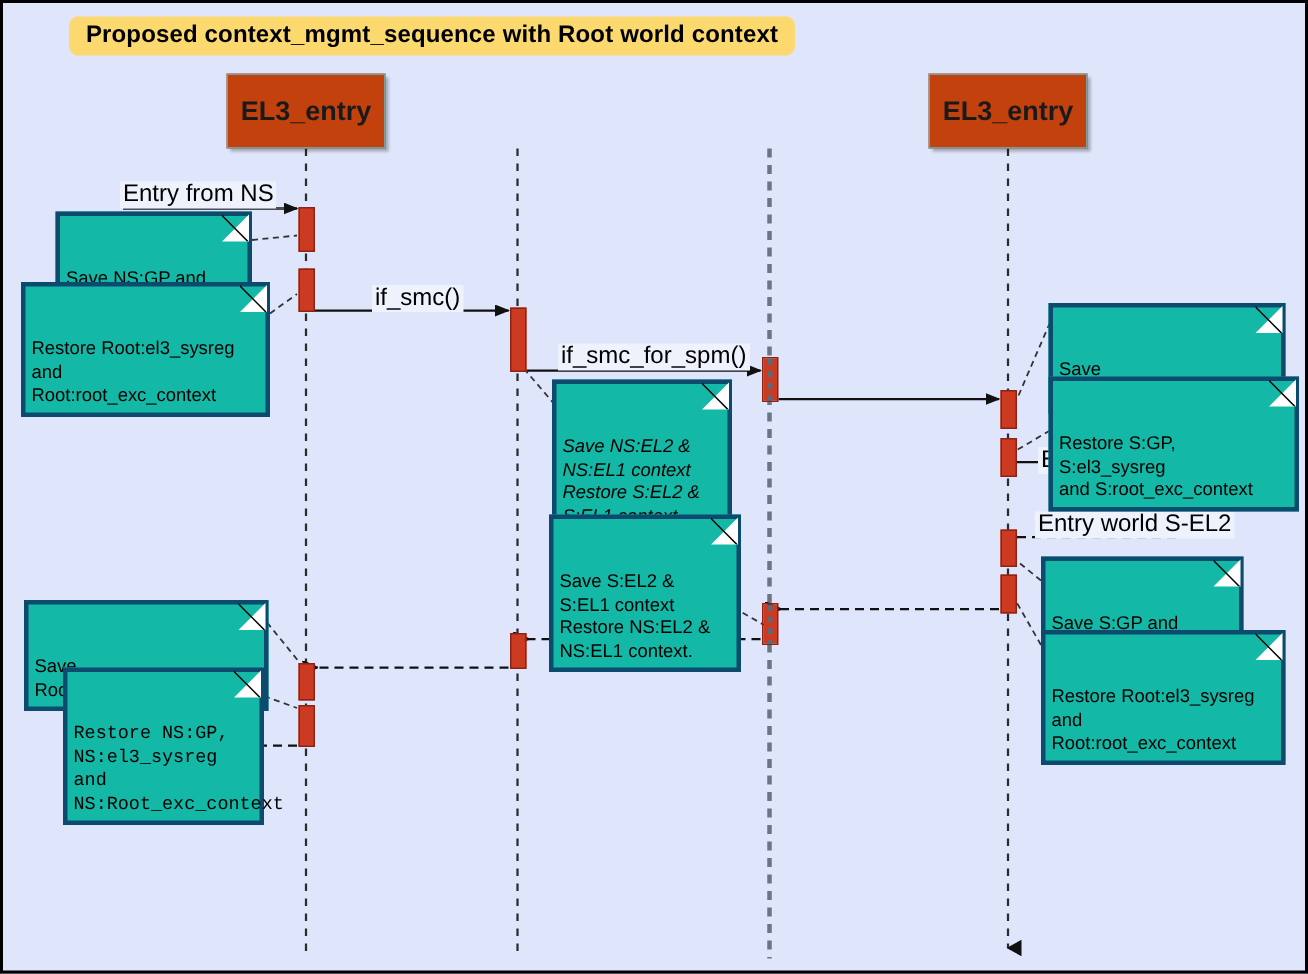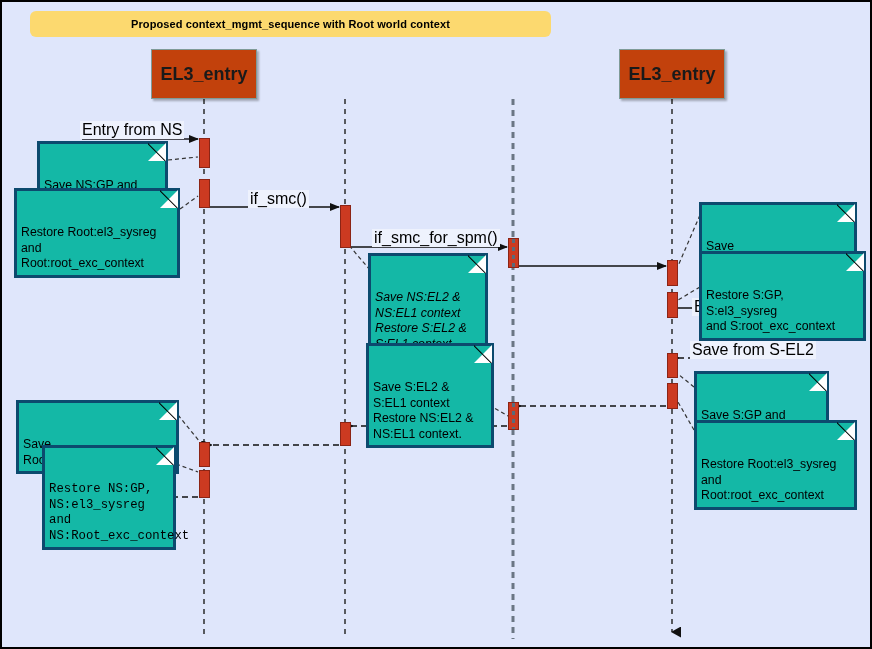--- a/index.html
+++ b/index.html
@@ -21,30 +21,30 @@
   }
   #svg-layer {
     position: absolute;
     left: 0;
     top: 0;
     width: 872px;
     height: 649px;
   }
   .title-bar {
     position: absolute;
-    left: 28px;
+    left: 44px;
     top: 9px;
-    width: 521px;
+    width: 484px;
     height: 26px;
     background: #fcd96f;
     border-radius: 6px;
     display: flex;
     align-items: center;
     justify-content: center;
-    font-size: 11px;
+    font-size: 16px;
     font-weight: bold;
     color: #000;
     letter-spacing: 0.1px;
   }
   .participant {
     position: absolute;
     width: 106px;
     height: 50px;
     background: #c2410c;
     border: 1px solid #7f9b98;
@@ -223,21 +223,21 @@
 
   <div class="activation" style="left:664.5px; top:258px; height:26px;"></div>
   <div class="activation" style="left:664.5px; top:290px; height:26px;"></div>
   <div class="activation" style="left:664.5px; top:351px; height:25px;"></div>
   <div class="activation" style="left:664.5px; top:381px; height:26px;"></div>
 
   <div class="msg-label" style="left:78px; top:119px;">Entry from NS</div>
   <div class="msg-label" style="left:246px; top:188px;">if_smc()</div>
   <div class="msg-label" style="left:370px; top:227px;">if_smc_for_spm()</div>
   <div class="msg-label" style="left:690px; top:296px;">Exit to S-EL2</div>
-  <div class="msg-label" style="left:688px; top:339px;">Save from S-EL2</div>
+  <div class="msg-label" style="left:688px; top:339px;">Entry world S-EL2</div>
 
   <div class="note" style="left:35px; top:139px; width:131px;">
     <span class="fold"></span>
     <span>Save NS:GP and
 NS:Root_exc_context</span>
   </div>
 
   <div class="note" style="left:12px; top:186px; width:166px;">
     <span class="fold"></span>
     <span>Restore Root:el3_sysreg

